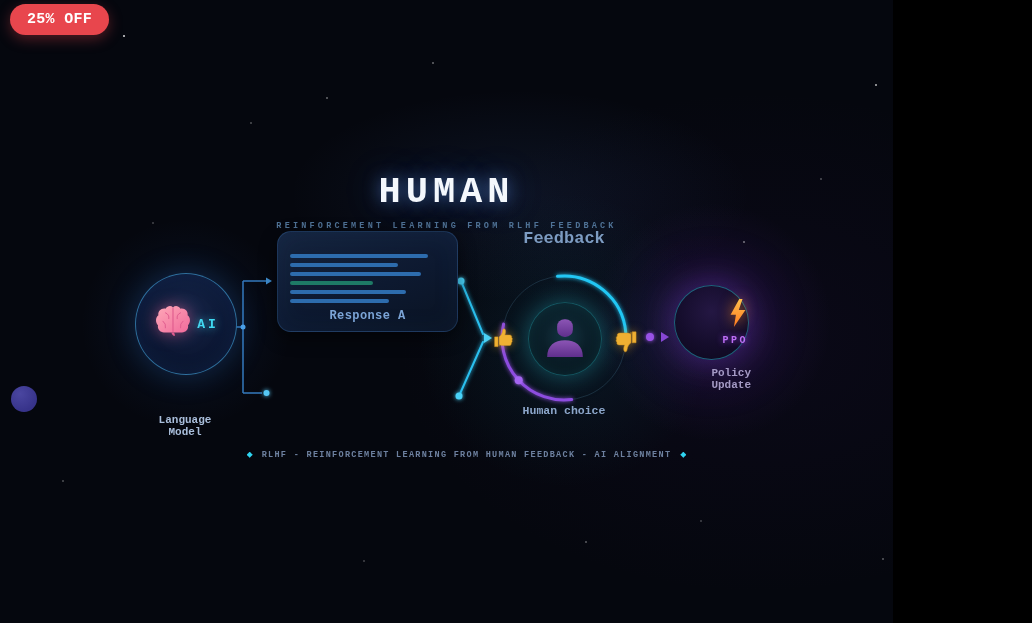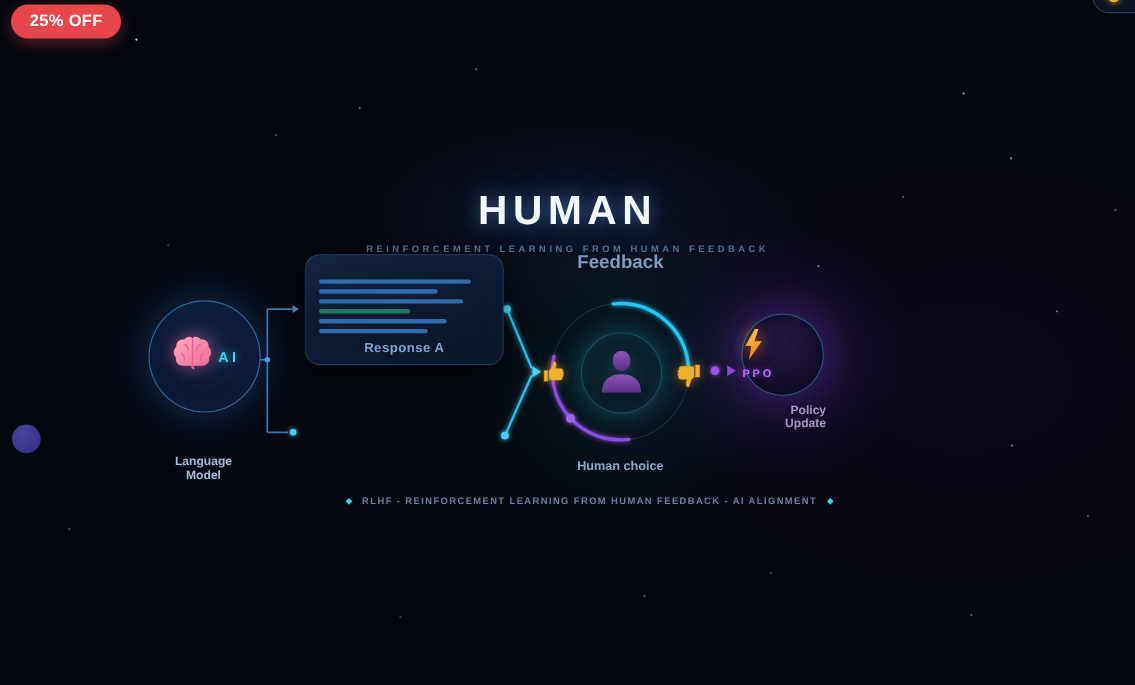--- a/index.html
+++ b/index.html
@@ -1,18 +1,18 @@
 <!DOCTYPE html>
 <html><head>
 <meta charset="utf-8">
 <style>
   html,body{margin:0;padding:0;background:#000;}
   .stage{
-    position:relative;width:1032px;height:623px;overflow:hidden;
-    font-family:Liberation Sans, sans-serif;
+    position:relative;width:893px;height:623px;overflow:hidden;
+    font-family:Liberation Mono, monospace;
     background:
       radial-gradient(circle 210px at 565px 340px, rgba(16,120,135,.15), transparent 70%),
       radial-gradient(circle 170px at 712px 322px, rgba(115,55,200,.18), transparent 70%),
       radial-gradient(ellipse 330px 150px at 520px 195px, rgba(80,130,220,.10), transparent 70%),
       radial-gradient(circle 150px at 186px 324px, rgba(45,115,225,.11), transparent 70%),
       radial-gradient(ellipse 520px 360px at 85% 55%, rgba(60,25,110,.10), transparent 70%),
       #05070e;
   }
   .stars{position:absolute;top:0;left:0;width:2px;height:2px;border-radius:50%;background:transparent;
     box-shadow:
@@ -65,30 +65,30 @@
   .bar.teal{background:#1e7a66;}
   .card-title{position:absolute;bottom:8px;left:0;width:100%;text-align:center;
     color:#7ba4d6;font-size:12px;font-weight:700;letter-spacing:.4px;}
   
   .feedback-label{left:514px;top:229px;width:100px;text-align:center;color:#7d9cc2;font-size:17px;font-weight:700;}
   .human-core{left:528px;top:302px;width:72px;height:72px;border-radius:50%;
     border:1px solid rgba(45,212,230,.35);
     background:radial-gradient(circle at 50% 45%, #123441 0%, #0a1c26 48%, #050b12 78%);
     box-shadow:0 0 24px rgba(45,212,230,.35), inset 0 0 16px rgba(45,212,230,.2);
     display:flex;align-items:center;justify-content:center;}
-  .human-label{left:504px;top:418px;width:120px;text-align:center;color:#8ca6ca;font-size:11.5px;font-weight:700;}
+  .human-label{left:504px;top:404px;width:120px;text-align:center;color:#8ca6ca;font-size:11.5px;font-weight:700;}
   .thumb-up{left:492px;top:326px;}
   .thumb-down{left:612px;top:323px;transform:rotate(180deg);}
   .thumb svg{filter:drop-shadow(0 0 5px rgba(246,177,37,.5));}
   
   .ppo-node{left:674px;top:285px;width:73px;height:73px;border-radius:50%;
     border:1.5px solid rgba(40,170,195,.55);
     background:radial-gradient(circle at 50% 35%, #241743 0%, #150d2c 55%, #0c081c 100%);
     box-shadow:0 0 34px rgba(120,60,210,.45), 0 0 70px rgba(120,60,210,.2);
-    display:flex;flex-direction:column;align-items:flex-start;justify-content:center;gap:3px;}
+    display:flex;flex-direction:column;align-items:flex-end;justify-content:center;gap:3px;}
   .ppo-badge{color:#bd6ff5;font-size:10px;font-weight:800;letter-spacing:2.5px;
     text-shadow:0 0 6px rgba(150,60,240,.9);}
   .bolt-icon svg{filter:drop-shadow(0 0 7px rgba(255,140,40,.8));}
   .ppo-label{left:671px;top:368px;width:80px;color:#a49ac4;text-align:right;}
   
   .footer{left:0;top:450px;width:100%;text-align:center;color:#6d809f;
     font-size:8.5px;font-weight:700;letter-spacing:1.3px;padding-left:20px;}
   .sparkle{display:inline-block;width:6px;height:6px;margin:0 9px;vertical-align:middle;
     background:#2fd4f0;clip-path:polygon(50% 0,100% 50%,50% 100%,0 50%);
     box-shadow:0 0 6px #2fd4f0;}
@@ -139,21 +139,21 @@
   </svg>
 
   <div class="abs promo">25% OFF</div>
   <div class="abs theme">
     <span class="sun"></span>
     <span>Light</span>
   </div>
 
   <div class="abs header">
     <div class="title">HUMAN</div>
-    <div class="subtitle">REINFORCEMENT LEARNING FROM HUMAN FEEDBACK</div>
+    <div class="subtitle">REINFORCEMENT LEARNING FROM RLHF FEEDBACK</div>
   </div>
 
   <div class="abs ai-node">
     <span class="brain-icon">
       <svg viewBox="0 0 48 42" width="40" height="36">
         <defs>
           <linearGradient id="brainGrad" x1="0" y1="0" x2="1" y2="1">
             <stop offset="0" stop-color="#ffa9b8"></stop>
               <stop offset="1" stop-color="#f06a9b"></stop>
           </linearGradient>

